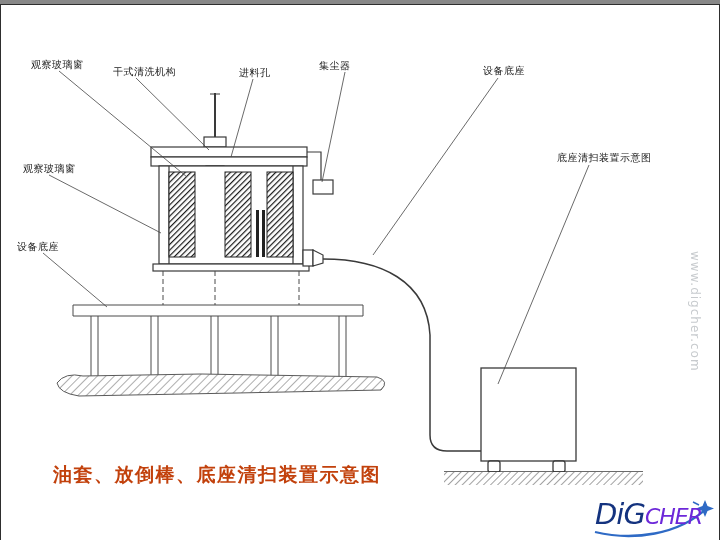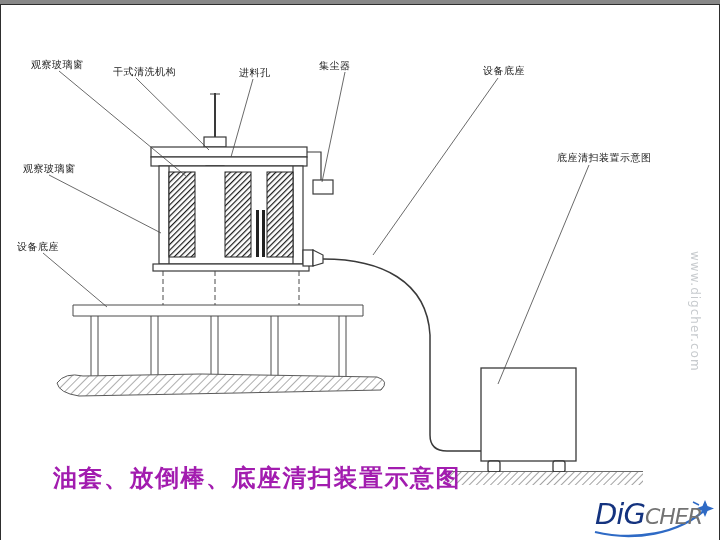--- a/index.html
+++ b/index.html
@@ -7,37 +7,37 @@
     position:relative;width:718px;height:538px;margin:4px auto;
     background:#ffffff;border:1px solid #2e2e2e;overflow:hidden;
     font-family:"DejaVu Sans","Liberation Sans",sans-serif;
   }
   .drawing{position:absolute;left:0;top:0;width:718px;height:538px;}
   .lbl{
     position:absolute;font-size:10px;line-height:1.1;color:#1a1a1a;
     white-space:nowrap;letter-spacing:.5px;
   }
   .title{
-    position:absolute;left:52px;top:457px;font-size:24px;font-weight:600;
-    color:#a21caf;letter-spacing:1.5px;white-space:nowrap;
+    position:absolute;left:52px;top:457px;font-size:19px;font-weight:600;
+    color:#c2410c;letter-spacing:1.5px;white-space:nowrap;
   }
   .vwatermark{
     position:absolute;left:687px;top:246px;writing-mode:vertical-rl;
     font-size:12px;color:#9aa0a6;opacity:.55;letter-spacing:1px;white-space:nowrap;
   }
   .logo{
     position:absolute;left:592px;top:495px;width:122px;height:38px;
   }
   .logo-svg{position:absolute;left:0;top:0;width:122px;height:38px;}
   .logo-text{
     position:absolute;left:2px;top:0;display:flex;align-items:flex-end;
     font-style:italic;font-weight:400;
   }
   .logo-dig{font-size:29px;line-height:1;color:#14337f;letter-spacing:-1px;}
-  .logo-cher{font-size:22px;line-height:1.1;color:#737373;letter-spacing:-1px;}
+  .logo-cher{font-size:22px;line-height:1.1;color:#6d28d9;letter-spacing:-1px;}
 </style>
 </head>
 <body>
 
 <div class="stage">
 
   <svg class="drawing" viewBox="0 0 718 538">
     <defs>
       <pattern id="crosshatch" width="4" height="4" patternUnits="userSpaceOnUse" patternTransform="rotate(45)">
         <rect width="4" height="4" fill="#ffffff"></rect>

